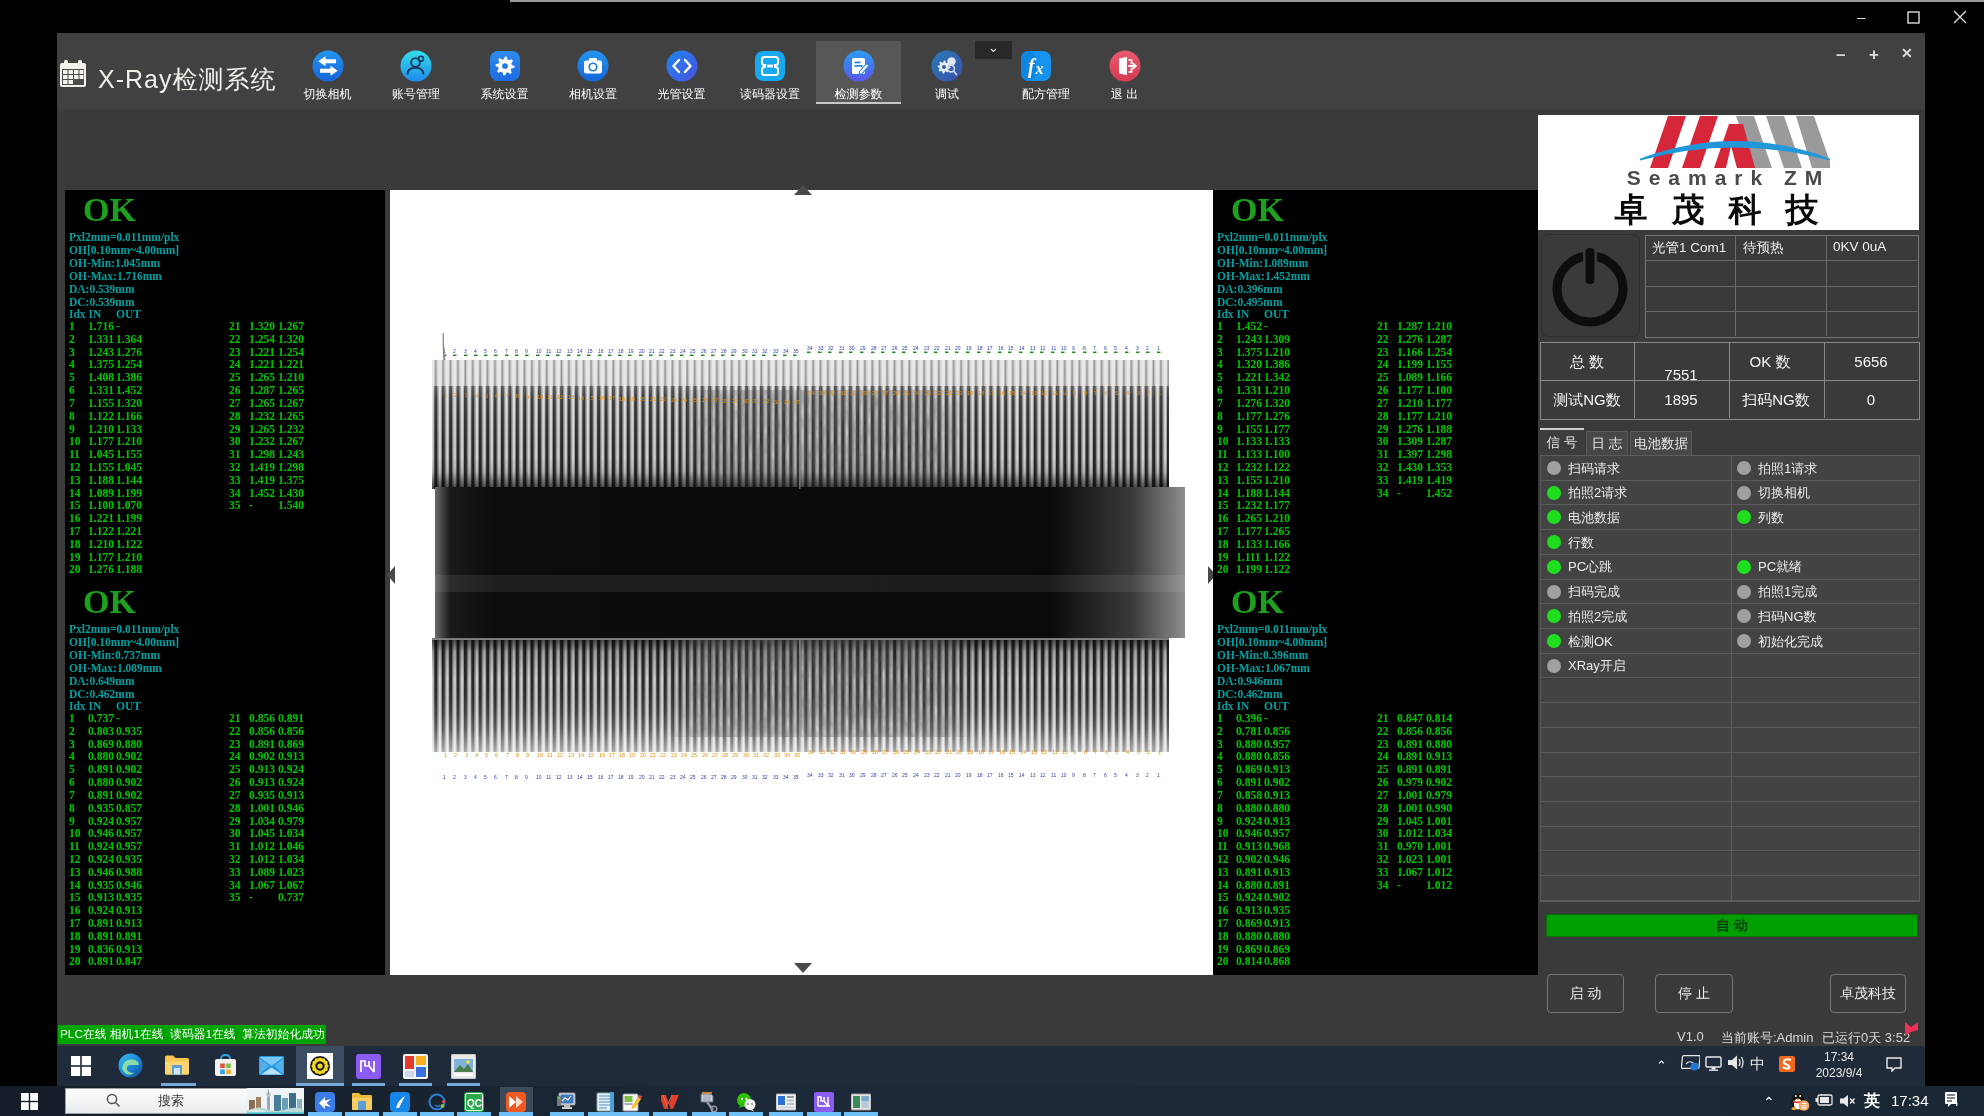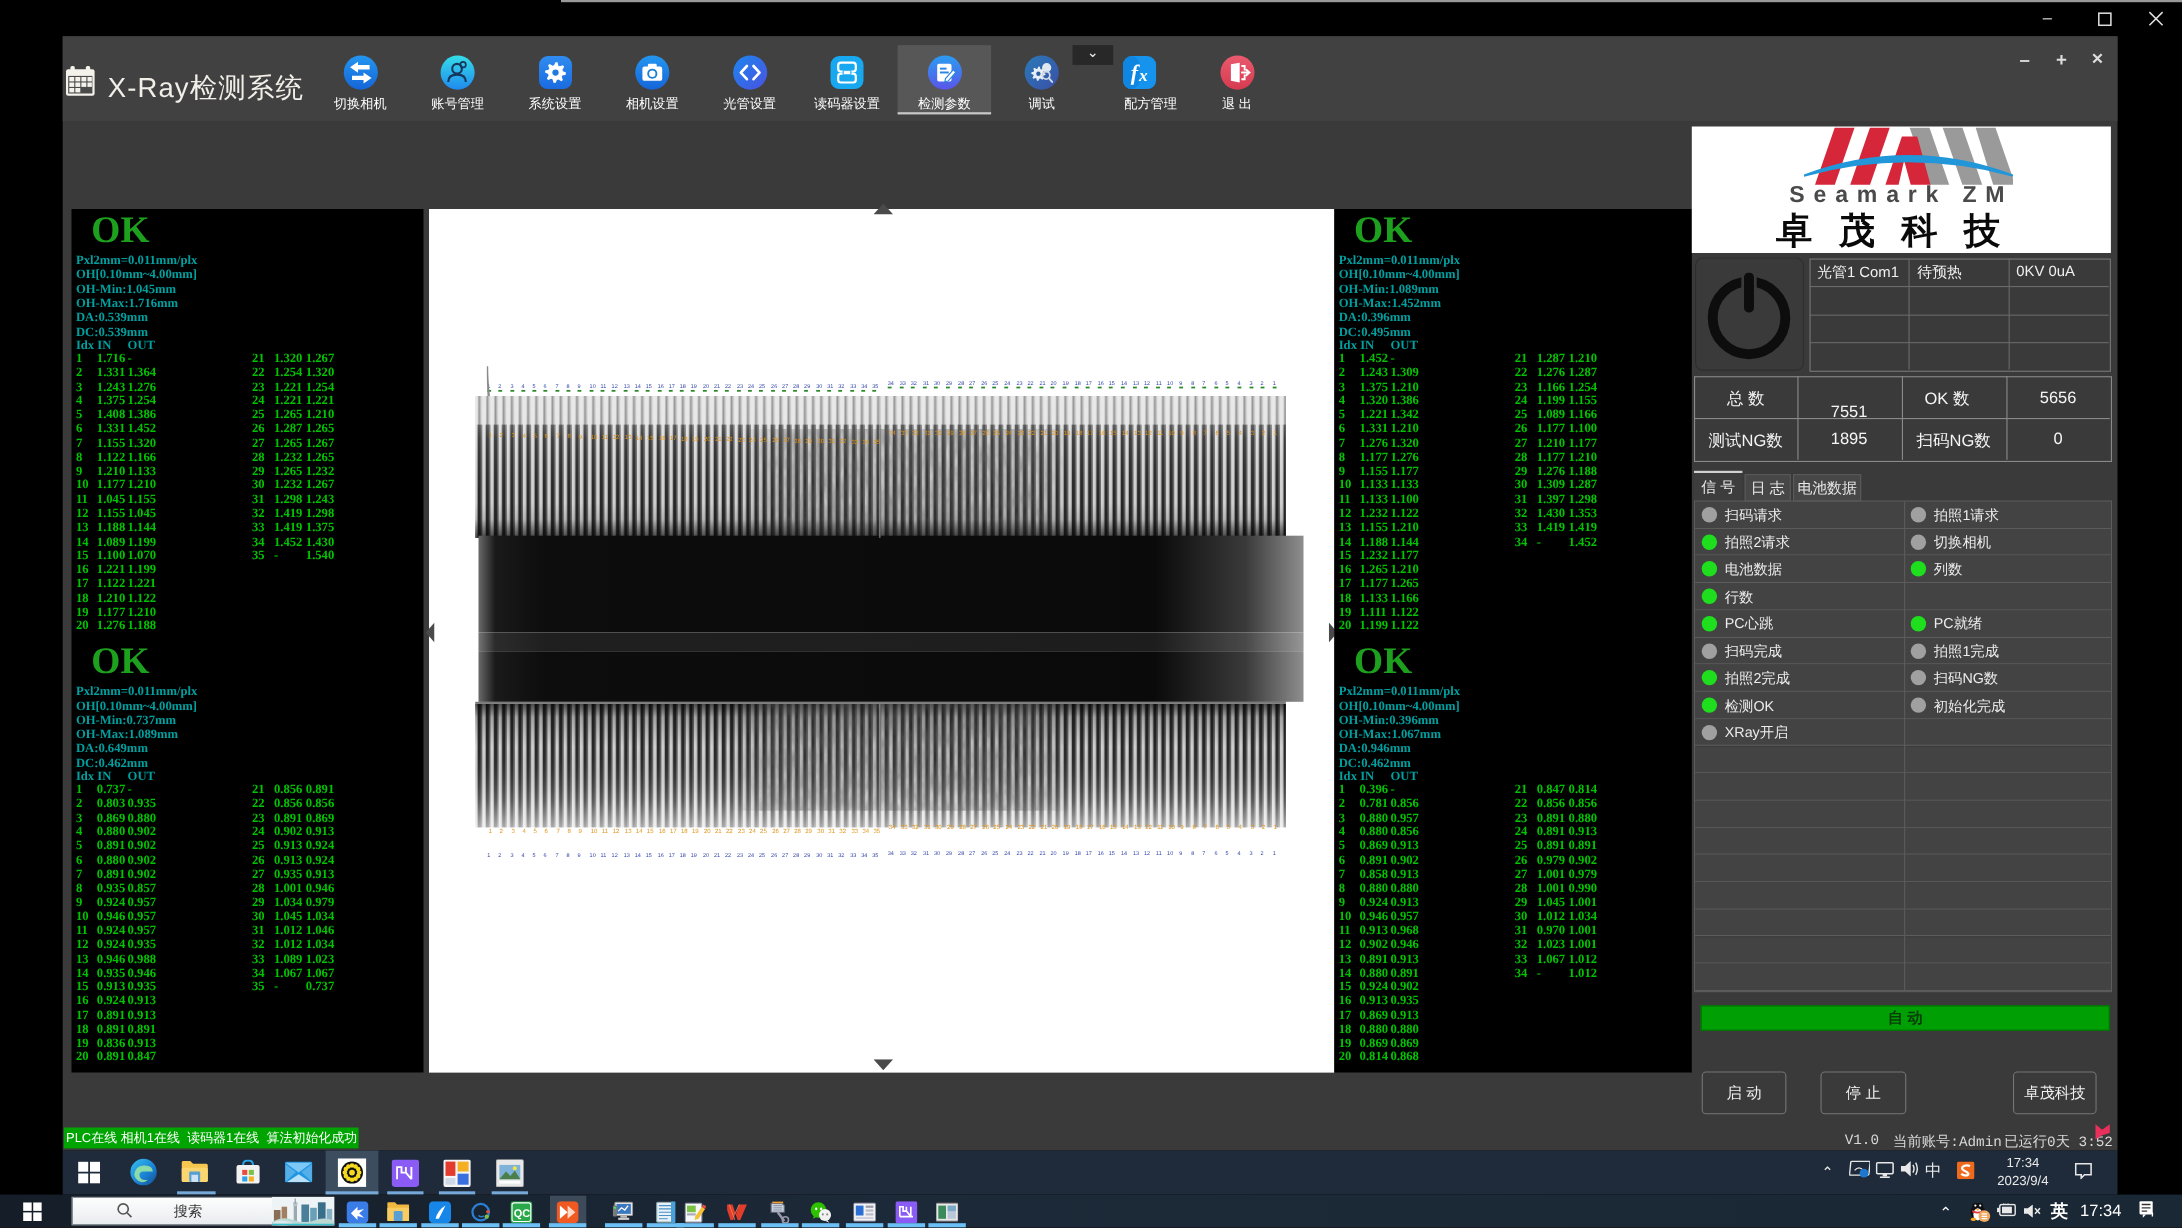--- a/index.html
+++ b/index.html
@@ -20,21 +20,21 @@
 .ok { position:absolute; font-family:"Liberation Serif",serif; font-size:34px; font-weight:bold; color:#1da01d; }
 .cy { position:absolute; font-family:"Liberation Serif",serif; font-size:11.5px; font-weight:bold; color:#00a0a0; line-height:12.9px; white-space:nowrap; }
 .gr { position:absolute; font-family:"Liberation Serif",serif; font-size:11.5px; font-weight:bold; color:#00c400; line-height:12.81px; text-align:left; }
 .sigrow { position:absolute; left:1541px; width:378px; height:24.7px; background:#434343; border-bottom:1px solid #5c5c5c; box-sizing:border-box; }
 .dot { position:absolute; width:14px; height:14px; border-radius:50%; }
 .siglab { position:absolute; font-size:13px; color:#ececec; }
 .wt { position:absolute; font-size:13.5px; color:#f0f0f0; }
 .statc { position:absolute; text-align:center; font-size:15px; color:#f5f5f5; }
 .tabt { position:absolute; text-align:center; font-size:13.5px; color:#e8e8e8; }
 .btn { position:absolute; height:39px; background:#3a3a3a; border:1px solid #757575; border-radius:4px; box-sizing:border-box; text-align:center; line-height:37px; font-size:14px; color:#f0f0f0; }
-.vt { position:absolute; font-size:13px; color:#d8d8d8;font-family:Liberation Mono, monospace; }
+.vt { position:absolute; font-size:13px; color:#d8d8d8; }
 .trayt { position:absolute; color:#e8e8e8; }
 #greenbar { position:absolute; left:1px; top:992px; width:266px; height:19px; background:#00a400; color:#fff; font-size:11.8px; line-height:19px; padding-left:2px; white-space:nowrap; }
 #itb { position:absolute; left:57px; top:1046px; width:1868px; height:40px; background:#1f2b3a; }
 #otb { position:absolute; left:0; top:1086px; width:1984px; height:30px; background:linear-gradient(90deg,#151d28,#1c2938 40%,#1a2734); }
 </style></head>
 <body>
 <div style="position:absolute;left:510px;top:0;width:1474px;height:2px;background:#999"></div>
 <div class="winctl" style="left:1857px;top:8px">–</div>
 <svg style="position:absolute;left:1907px;top:11px" width="13" height="13">
     <rect x="1" y="1" width="11" height="11" fill="none" stroke="#ddd" stroke-width="1.4"></rect>

